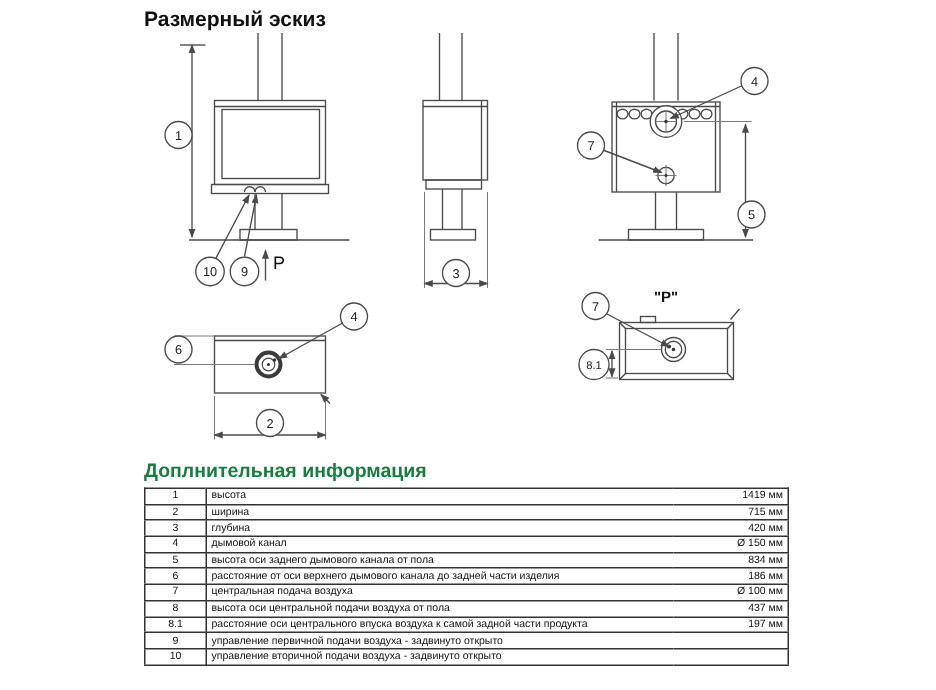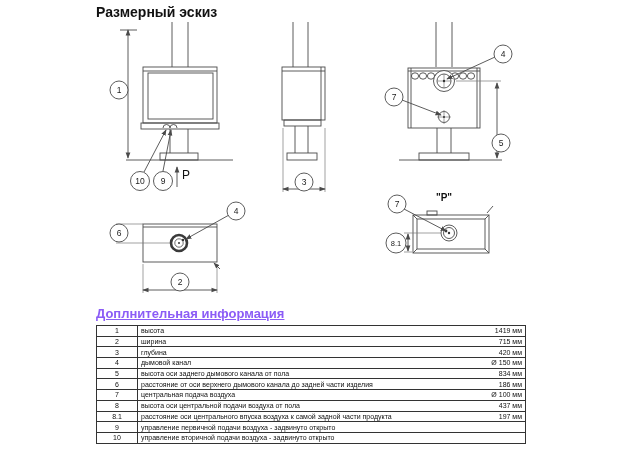--- a/index.html
+++ b/index.html
@@ -8,21 +8,21 @@
   h1.doc-title{position:absolute;left:96px;top:4px;margin:0;font-size:14px;font-weight:bold;color:#111;}
   svg.sketch{position:absolute;left:0;top:0;}
   .ln{stroke:#4a4a4a;stroke-width:0.9;fill:none;}
   .thin{stroke:#7a7a7a;stroke-width:0.7;fill:none;}
   .callout{fill:#fff;stroke:#4a4a4a;stroke-width:0.9;}
   .ctext{font-family:"Liberation Sans",sans-serif;font-size:8.5px;fill:#222;text-anchor:middle;}
   .ctext-sm{font-family:"Liberation Sans",sans-serif;font-size:7.5px;fill:#222;text-anchor:middle;}
   .plabel{font-family:"Liberation Sans",sans-serif;font-size:12px;fill:#111;}
   .vlabel{font-family:"Liberation Sans",sans-serif;font-size:10px;font-weight:bold;fill:#111;text-anchor:middle;}
   .info{position:absolute;left:96px;top:306px;width:430px;}
-  .info h2{margin:0 0 4px 0;font-size:13px;font-weight:bold;color:#8b5cf6;text-decoration:underline;}
+  .info h2{margin:0 0 4px 0;font-size:13px;font-weight:bold;color:#15803d;}
   table.spec{width:430px;border-collapse:collapse;table-layout:fixed;
              font-size:7px;color:#111;border:1px solid #333;}
   table.spec td{height:9.7px;padding:0 3px;border-bottom:1px solid #333;vertical-align:middle;
                 overflow:hidden;white-space:nowrap;}
   td.c-num{width:34px;text-align:center;border-right:1px solid #333;}
   td.c-desc{text-align:left;}
   td.c-val{width:70px;text-align:right;}
   .footnote{margin-top:5px;font-size:9px;font-weight:bold;color:#111;}
 </style>
 </head>

